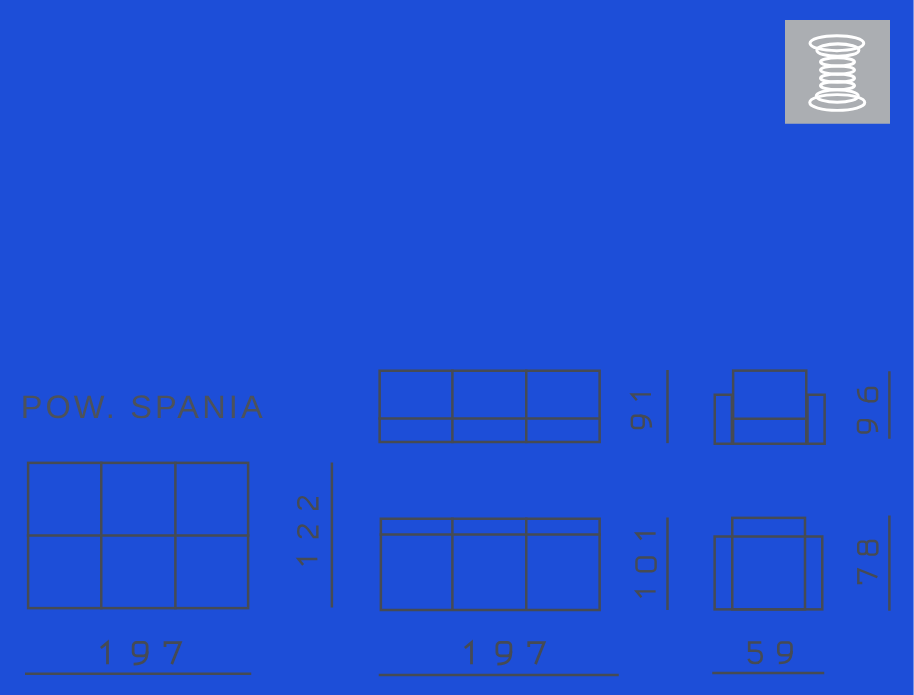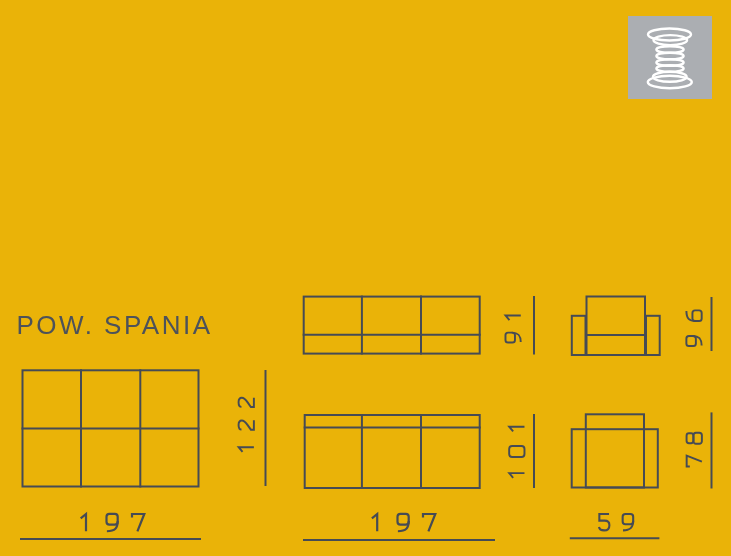--- a/index.html
+++ b/index.html
@@ -1,16 +1,16 @@
 <!DOCTYPE html>
 <html><head>
 <meta charset="utf-8">
 <style>
   html,body{margin:0;padding:0;background:#ffffff;}
-  #canvas{position:relative;width:731px;height:556px;background:#eab308;overflow:hidden;}
+  #canvas{position:relative;width:731px;height:556px;background:#1d4ed8;overflow:hidden;}
   svg{position:absolute;top:0;left:0;}
   text{font-family:"Liberation Sans",sans-serif;fill:#4d525a;}
 </style>
 </head>
 <body>
 <div id="canvas">
 <svg width="731" height="556" viewBox="0 0 731 556">
 
   <defs>
     <g id="d0" fill="none" stroke="#464b54" stroke-width="2.2">

